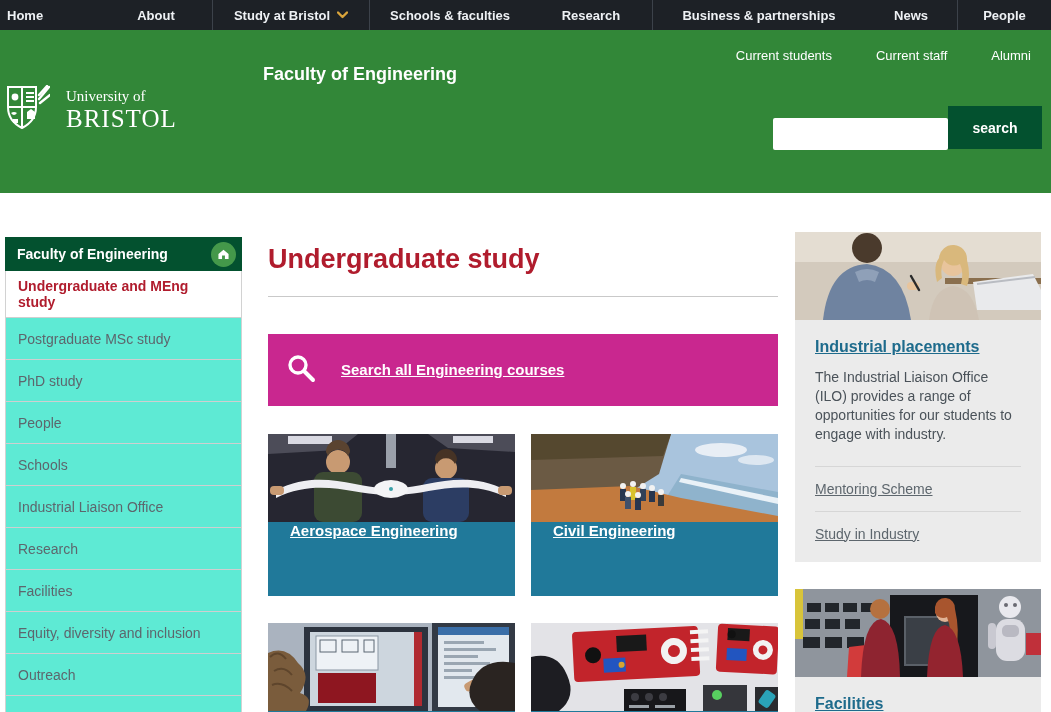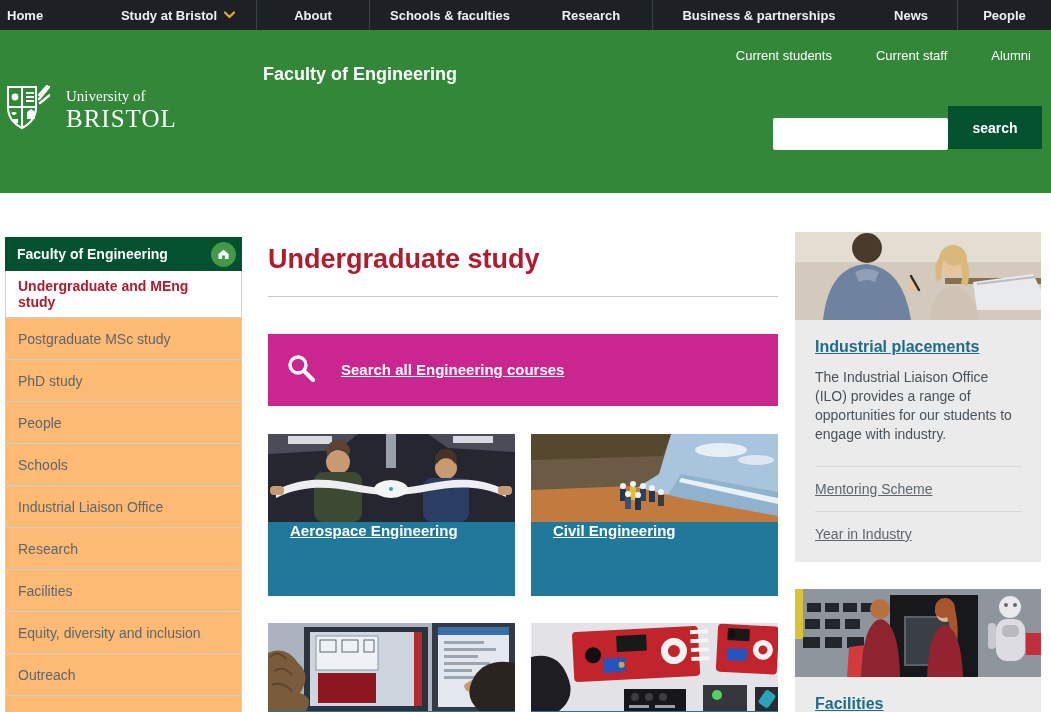--- a/index.html
+++ b/index.html
@@ -28,21 +28,21 @@
   .site-title{position:absolute;left:263px;top:34px;color:#fff;font-size:18px;font-weight:bold;}
   .quick-links{position:absolute;top:18px;right:20px;display:flex;gap:44px;}
   .quick-link{color:#fff;font-size:13px;cursor:pointer;white-space:nowrap;}
   .search-input{position:absolute;top:88px;right:103px;width:175px;height:32px;border:none;border-radius:2px;box-sizing:border-box;padding:0 10px;font-size:14px;background:#fff;}
   .search-btn{position:absolute;top:76px;right:9px;width:94px;height:43px;background:#03512f;border:none;color:#fff;font-size:14px;font-weight:bold;cursor:pointer;font-family:inherit;}
   
   .sidebar{position:absolute;left:5px;top:237px;width:237px;}
   .sb-header{height:34px;background:#03512f;color:#fff;font-size:14px;font-weight:bold;display:flex;align-items:center;justify-content:space-between;padding:0 6px 0 12px;}
   .sb-home{width:25px;height:25px;border-radius:50%;background:#44984a;display:flex;align-items:center;justify-content:center;cursor:pointer;flex:none;}
   .sb-list{border:1px solid #d2d2d2;border-top:none;box-sizing:border-box;}
-  .sb-item{height:41px;display:flex;align-items:center;padding:0 12px;background:#fdba74;border-bottom:1px solid #cfcfcf;color:#5d666d;font-size:14px;cursor:pointer;}
+  .sb-item{height:41px;display:flex;align-items:center;padding:0 12px;background:#5eead4;border-bottom:1px solid #cfcfcf;color:#5d666d;font-size:14px;cursor:pointer;}
   .sb-item:last-child{border-bottom:none;}
   .sb-item.active{background:#ffffff;color:#b01c2d;font-weight:bold;height:46px;}
   
   .main{position:absolute;left:268px;top:237px;width:510px;}
   .page-title{color:#b01c2d;font-size:27px;font-weight:bold;margin:8px 0 0 0;line-height:1.1;}
   .rule{border:none;border-top:1px solid #c9c9c9;margin:21px 0 0 0;}
   .pink-banner{margin-top:37px;height:72px;background:#c9278f;display:flex;align-items:center;padding-left:17px;box-sizing:border-box;cursor:pointer;}
   .pink-banner .label{color:#fff;font-size:15px;font-weight:bold;text-decoration:underline;margin-left:24px;}
   .cards{margin-top:28px;display:grid;grid-template-columns:247px 247px;column-gap:16px;row-gap:27px;}
   .course-card{width:247px;cursor:pointer;}
@@ -61,31 +61,31 @@
   .aside-link{color:#5d666d;font-size:14px;text-decoration:underline;cursor:pointer;}
   .aside-gap{height:27px;}
 </style>
 </head>
 <body>
 
 <nav class="topnav">
   <div class="tn-item tn-home">
       <span>Home</span>
     </div>
+  <div class="tn-item tn-about">
+      <span>About</span>
+    </div>
   <div class="tn-item tn-study">
     <span>Study at Bristol</span>
     <span class="tn-chevron">
       <svg width="11" height="8" viewBox="0 0 11 8">
           <polyline points="1,1.5 5.5,6 10,1.5" fill="none" stroke="#d9a43b" stroke-width="2.4" stroke-linecap="round" stroke-linejoin="round"></polyline>
         </svg>
     </span>
   </div>
-  <div class="tn-item tn-about">
-      <span>About</span>
-    </div>
   <div class="tn-item tn-schools">
       <span>Schools &amp; faculties</span>
     </div>
   <div class="tn-item tn-research">
       <span>Research</span>
     </div>
   <div class="tn-item tn-business">
       <span>Business &amp; partnerships</span>
     </div>
   <div class="tn-item tn-news">
@@ -344,21 +344,21 @@
       <line x1="116" y1="44" x2="124" y2="58" stroke="#2a2a2a" stroke-width="2.4" stroke-linecap="round"></line>
     </svg>
     <div class="aside-body">
       <span class="aside-title">Industrial placements</span>
       <div class="aside-text">The Industrial Liaison Office (ILO) provides a range of opportunities for our students to engage with industry.</div>
       <div class="aside-links">
         <div class="aside-link-row">
           <span class="aside-link">Mentoring Scheme</span>
         </div>
         <div class="aside-link-row">
-          <span class="aside-link">Year in Industry</span>
+          <span class="aside-link">Study in Industry</span>
         </div>
       </div>
     </div>
   </div>
 
   <div class="aside-gap"></div>
 
   <div class="aside-card">
     <svg class="aside-img" viewBox="0 0 246 88" preserveAspectRatio="none">
       <rect width="246" height="88" fill="#8f959d"></rect>

